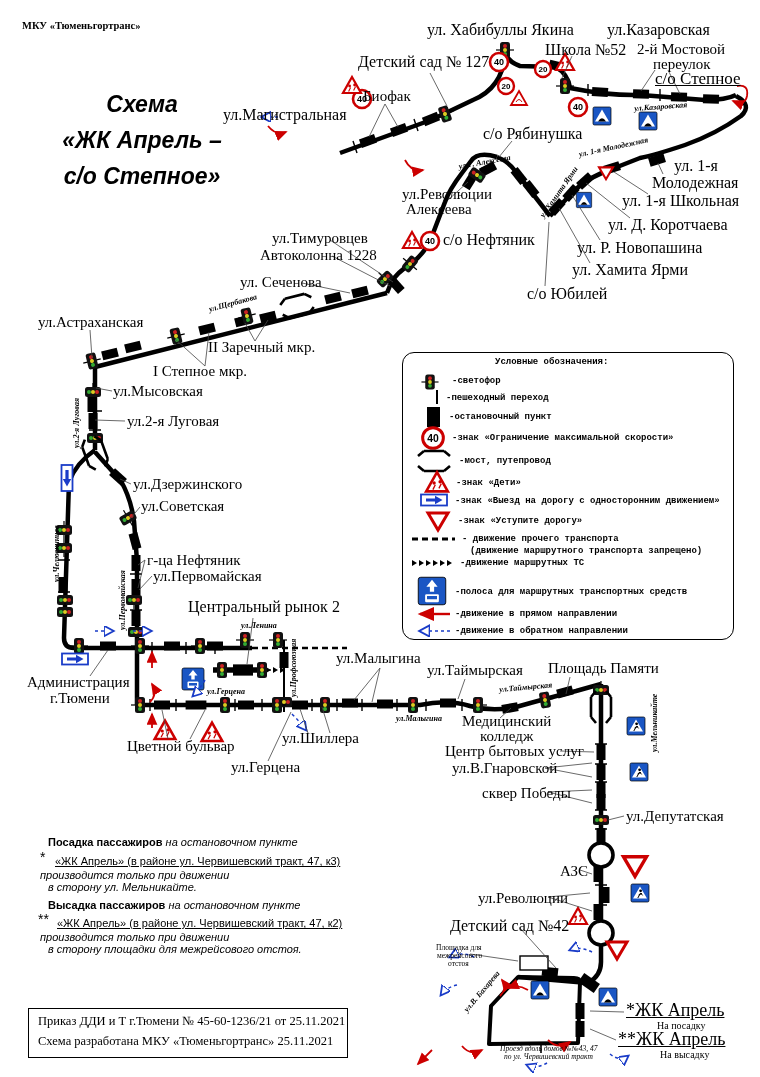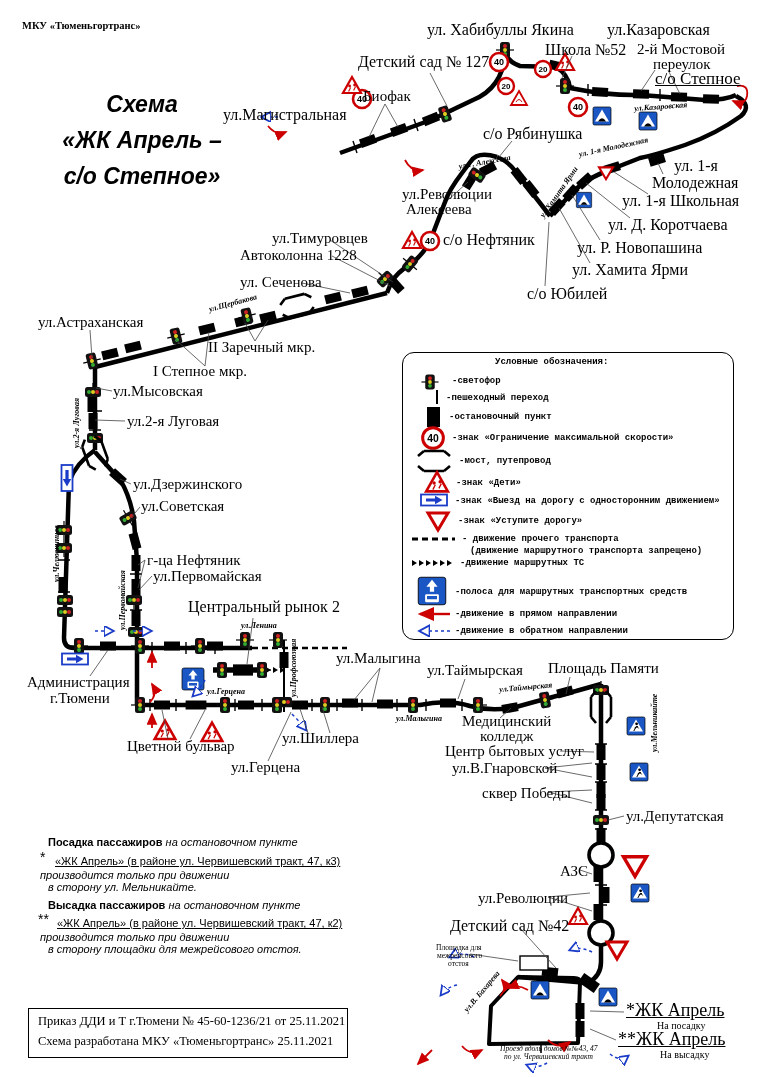--- a/index.html
+++ b/index.html
@@ -355,21 +355,21 @@
 <div class="lbl s16" style="left:577px;top:240px">ул. Р. Новопашина</div>
 <div class="lbl s16" style="left:572px;top:262px">ул. Хамита Ярми</div>
 <div class="lbl s16" style="left:527px;top:286px">с/о Юбилей</div>
 <div class="lbl" style="left:402px;top:187px">ул.Революции</div>
 <div class="lbl" style="left:406px;top:202px">Алексеева</div>
 <div class="lbl s16" style="left:443px;top:232px">с/о Нефтяник</div>
 <div class="lbl rd" style="left:538px;top:214px;transform:rotate(-55deg)">ул.Хамита Ярми</div>
 <div class="lbl rd" style="left:578px;top:150px;transform:rotate(-12deg)">ул. 1-я Молодежная</div>
 <div class="lbl rd" style="left:634px;top:104px;transform:rotate(-4deg)">ул.Казаровская</div>
 <div class="lbl" style="left:272px;top:231px">ул.Тимуровцев</div>
-<div class="lbl" style="left:240px;top:248px">Автоколонна 1228</div>
+<div class="lbl" style="left:260px;top:248px">Автоколонна 1228</div>
 <div class="lbl" style="left:240px;top:275px">ул. Сеченова</div>
 <div class="lbl rd" style="left:208px;top:305px;transform:rotate(-15deg)">ул.Щербакова</div>
 <div class="lbl" style="left:38px;top:315px">ул.Астраханская</div>
 <div class="lbl" style="left:208px;top:340px">II Заречный мкр.</div>
 <div class="lbl" style="left:153px;top:364px">I Степное мкр.</div>
 <div class="lbl" style="left:113px;top:384px">ул.Мысовская</div>
 <div class="lbl" style="left:127px;top:414px">ул.2-я Луговая</div>
 <div class="lbl rd" style="left:72px;top:448px;transform:rotate(-90deg)">ул.2-я Луговая</div>
 <div class="lbl" style="left:133px;top:477px">ул.Дзержинского</div>
 <div class="lbl" style="left:141px;top:499px">ул.Советская</div>

